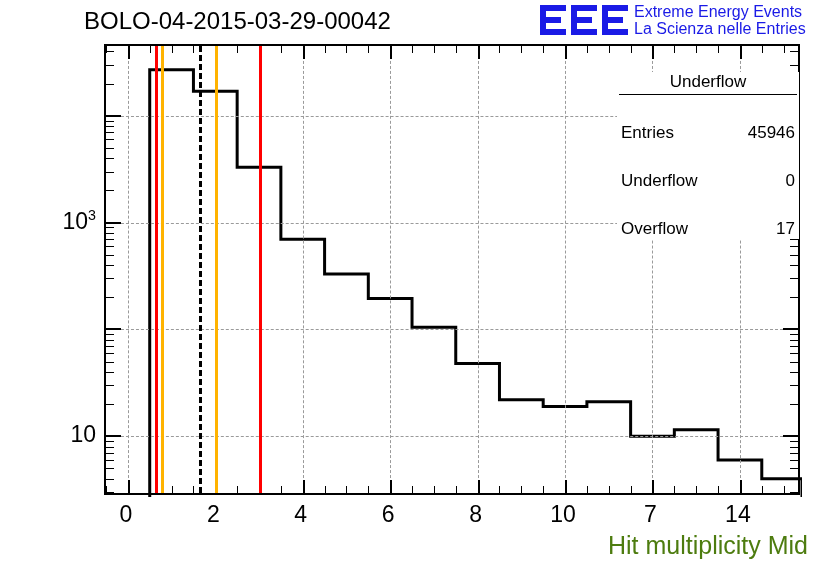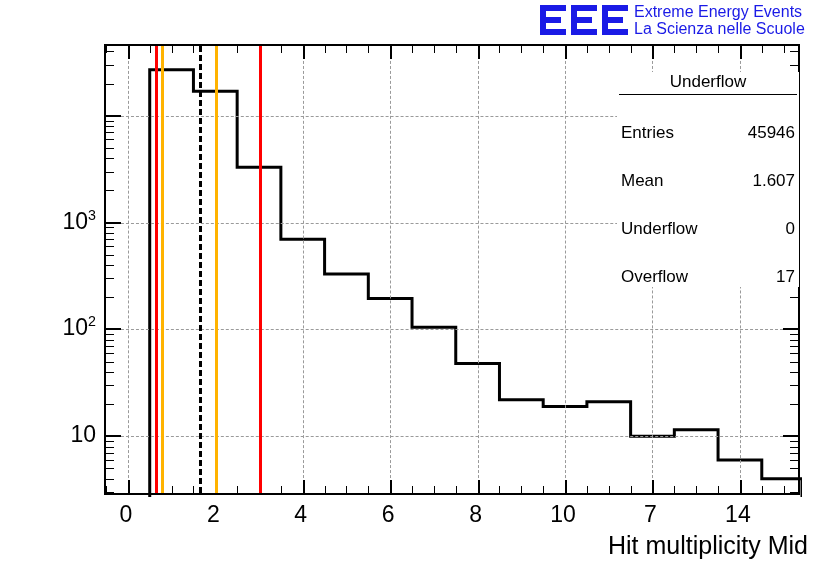--- a/index.html
+++ b/index.html
@@ -36,21 +36,21 @@
   .tick.ymaj{height:2px;width:15px;left:0;}
   .tick.ymin{height:1px;width:8px;left:0;}
   .tick.yrmaj{height:2px;width:15px;right:0;}
   .tick.yrmin{height:1px;width:8px;right:0;}
 
   
   .xlab{position:absolute;font-size:23px;color:#000;text-align:center;transform:translateX(-50%);}
   .ylab{position:absolute;font-size:23px;color:#000;text-align:right;transform:translateY(-50%);white-space:nowrap;}
   .ylab sup{font-size:0.62em;vertical-align:super;line-height:0;}
   .axis-title{
-    position:absolute;right:28px;top:531px;font-size:25px;color:#000000;white-space:nowrap;
+    position:absolute;right:28px;top:531px;font-size:25px;color:#4d7c0f;white-space:nowrap;
   }
 
   
   .vline{position:absolute;top:0;bottom:0;width:0;}
   .vline.red{border-left:3px solid #ff0000;}
   .vline.orange{border-left:3px solid #ffb300;}
   .vline.dashed{border-left:3px dashed #000000;}
 
   
   .histo{position:absolute;left:0;top:0;width:696px;height:451px;}
@@ -64,41 +64,42 @@
   .stats .st-title{text-align:center;padding-bottom:2px;border-bottom:1.5px solid #000;margin:0 2px 2px 2px;}
   .stats .row{display:flex;justify-content:space-between;padding:0 4px;line-height:20px;margin-top:28px;}
   .stats .row .k{text-align:left;}
   .stats .row .v{text-align:right;}
 </style>
 </head>
 <body>
 
 <div id="root">
 
+  <div class="title">BOLO-04-2015-03-29-00042</div>
 
   <div class="logo">
     <svg class="logo-mark" viewBox="0 0 92 34">
       <g fill="#1a1ae6">
         <rect x="2" y="2" width="26" height="6"></rect>
         <rect x="2" y="2" width="6" height="30"></rect>
         <rect x="2" y="14" width="21" height="6"></rect>
         <rect x="2" y="26" width="26" height="6"></rect>
         <rect x="33" y="2" width="26" height="6"></rect>
         <rect x="33" y="2" width="6" height="30"></rect>
         <rect x="33" y="14" width="21" height="6"></rect>
         <rect x="33" y="26" width="26" height="6"></rect>
         <rect x="64" y="2" width="26" height="6"></rect>
         <rect x="64" y="2" width="6" height="30"></rect>
         <rect x="64" y="14" width="21" height="6"></rect>
         <rect x="64" y="26" width="26" height="6"></rect>
       </g>
     </svg>
     <div class="logo-text">
       <div>Extreme Energy Events</div>
-      <div>La Scienza nelle Scuole</div>
+      <div>La Scienza nelle Entries</div>
     </div>
   </div>
 
   <div class="frame" id="frame">
     <svg class="histo" id="histo" viewBox="0 0 696 451" preserveAspectRatio="none">
         <polyline points="43.72,451.00 43.72,23.70 87.44,23.70 87.44,45.16 131.16,45.16 131.16,121.21 174.87,121.21 174.87,193.15 218.59,193.15 218.59,228.04 262.31,228.04 262.31,252.45 306.03,252.45 306.03,281.17 349.75,281.17 349.75,317.48 393.47,317.48 393.47,353.68 437.19,353.68 437.19,360.48 480.90,360.48 480.90,355.83 524.62,355.83 524.62,390.26 568.34,390.26 568.34,383.77 612.06,383.77 612.06,413.95 655.78,413.95 655.78,432.77 696.00,432.77 696.00,451.00" fill="none" stroke="#000000" stroke-width="3" stroke-linejoin="miter"></polyline>
       </svg>
   <div class="gridv" style="left: 21.8593px;"></div>
       <div class="gridv" style="left: 109.296px;"></div>
       <div class="gridv" style="left: 196.734px;"></div>
@@ -261,38 +262,33 @@
   <div class="axis-title">Hit multiplicity Mid</div>
 
   <div class="stats">
     <div class="st-title">Underflow</div>
     <div id="stats-rows">
         <div class="row">
           <span class="k">Entries</span>
           <span class="v">45946</span>
         </div>
         <div class="row">
-          <span class="k">Mean</span>
-          <span class="v">1.607</span>
-        </div>
-        <div class="row">
           <span class="k">Underflow</span>
           <span class="v">0</span>
         </div>
         <div class="row">
           <span class="k">Overflow</span>
           <span class="v">17</span>
         </div>
       </div>
   </div>
 
 <div class="xlab" style="left: 125.859px; top: 501px;">0</div>
     <div class="xlab" style="left: 213.296px; top: 501px;">2</div>
     <div class="xlab" style="left: 300.734px; top: 501px;">4</div>
     <div class="xlab" style="left: 388.171px; top: 501px;">6</div>
     <div class="xlab" style="left: 475.608px; top: 501px;">8</div>
     <div class="xlab" style="left: 563.045px; top: 501px;">10</div>
     <div class="xlab" style="left: 650.482px; top: 501px;">7</div>
     <div class="xlab" style="left: 737.92px; top: 501px;">14</div>
     <div class="ylab" style="left: 16px; width: 80px; top: 434.255px;">10</div>
-    <div class="ylab" style="left: 16px; width: 80px; top: 327.43px;">10<sup>2</sup></div>
     <div class="ylab" style="left: 16px; width: 80px; top: 220.605px;">10<sup>3</sup></div>
   </div>
 
 </body></html>

